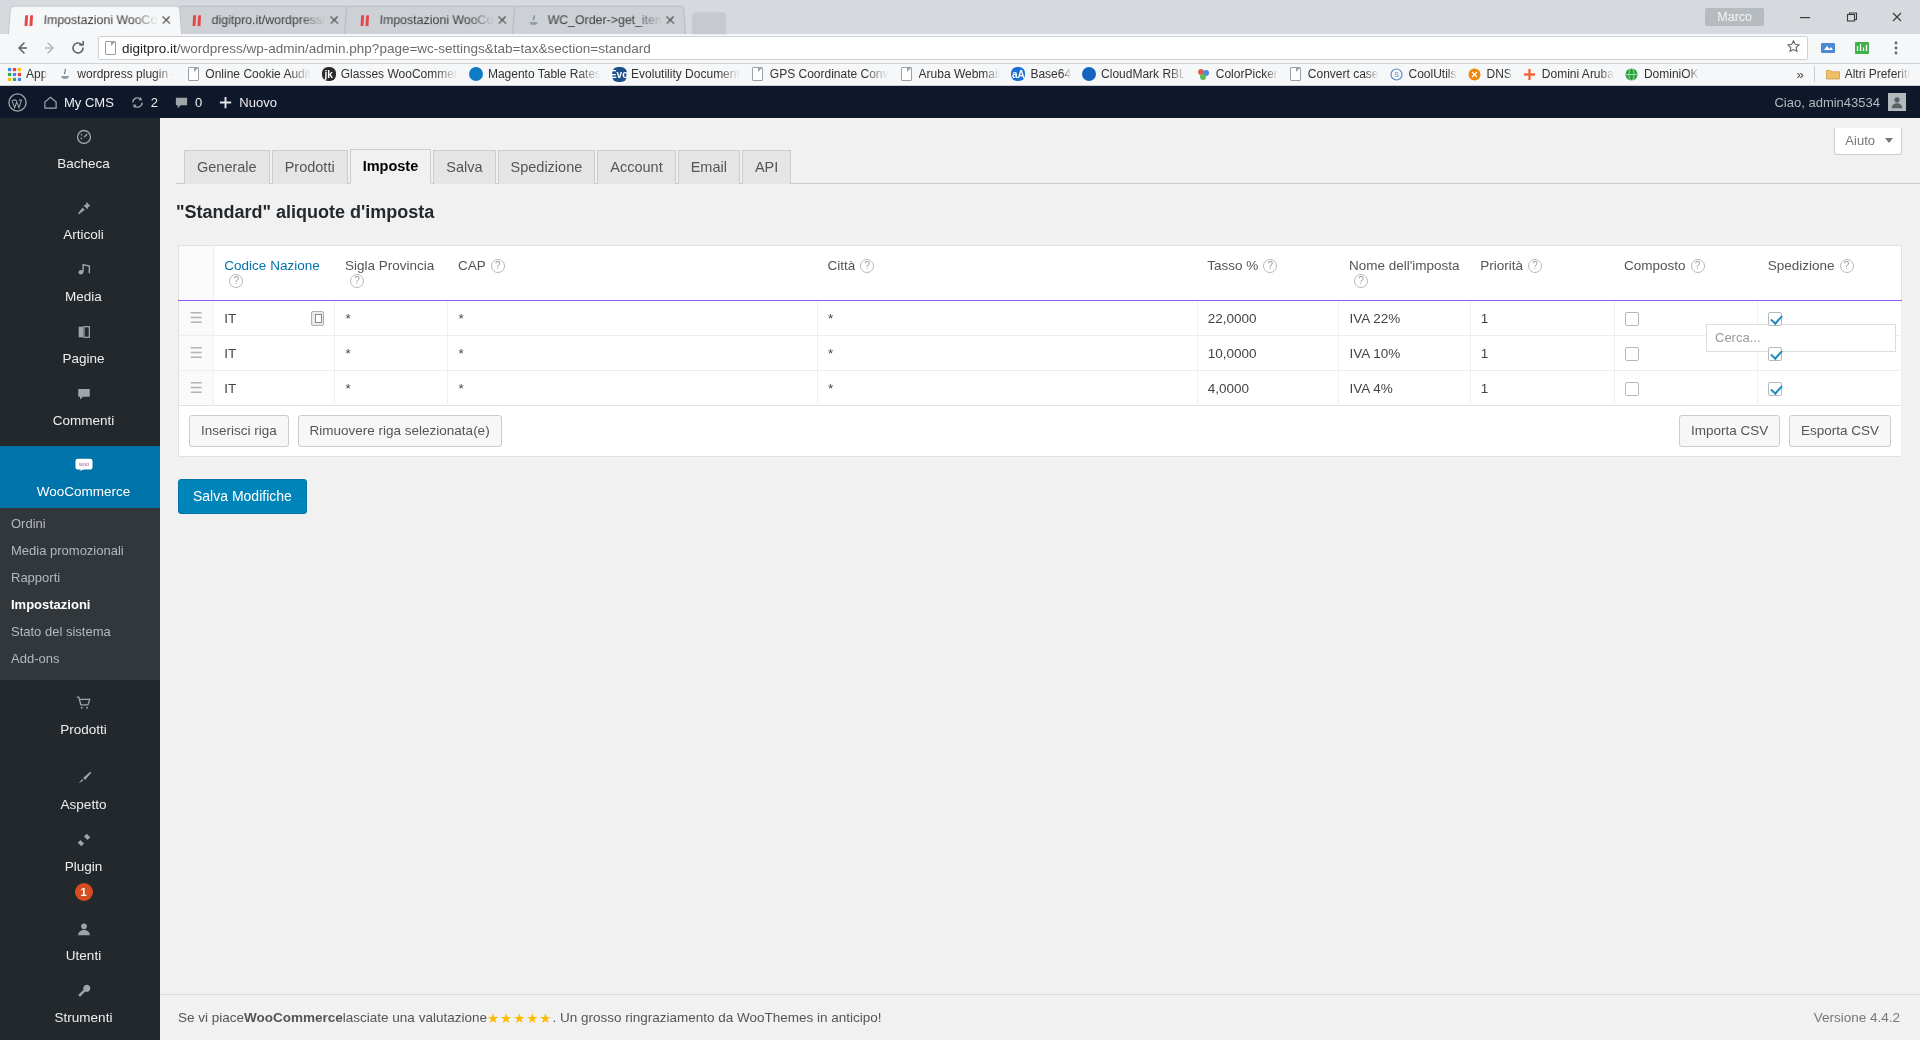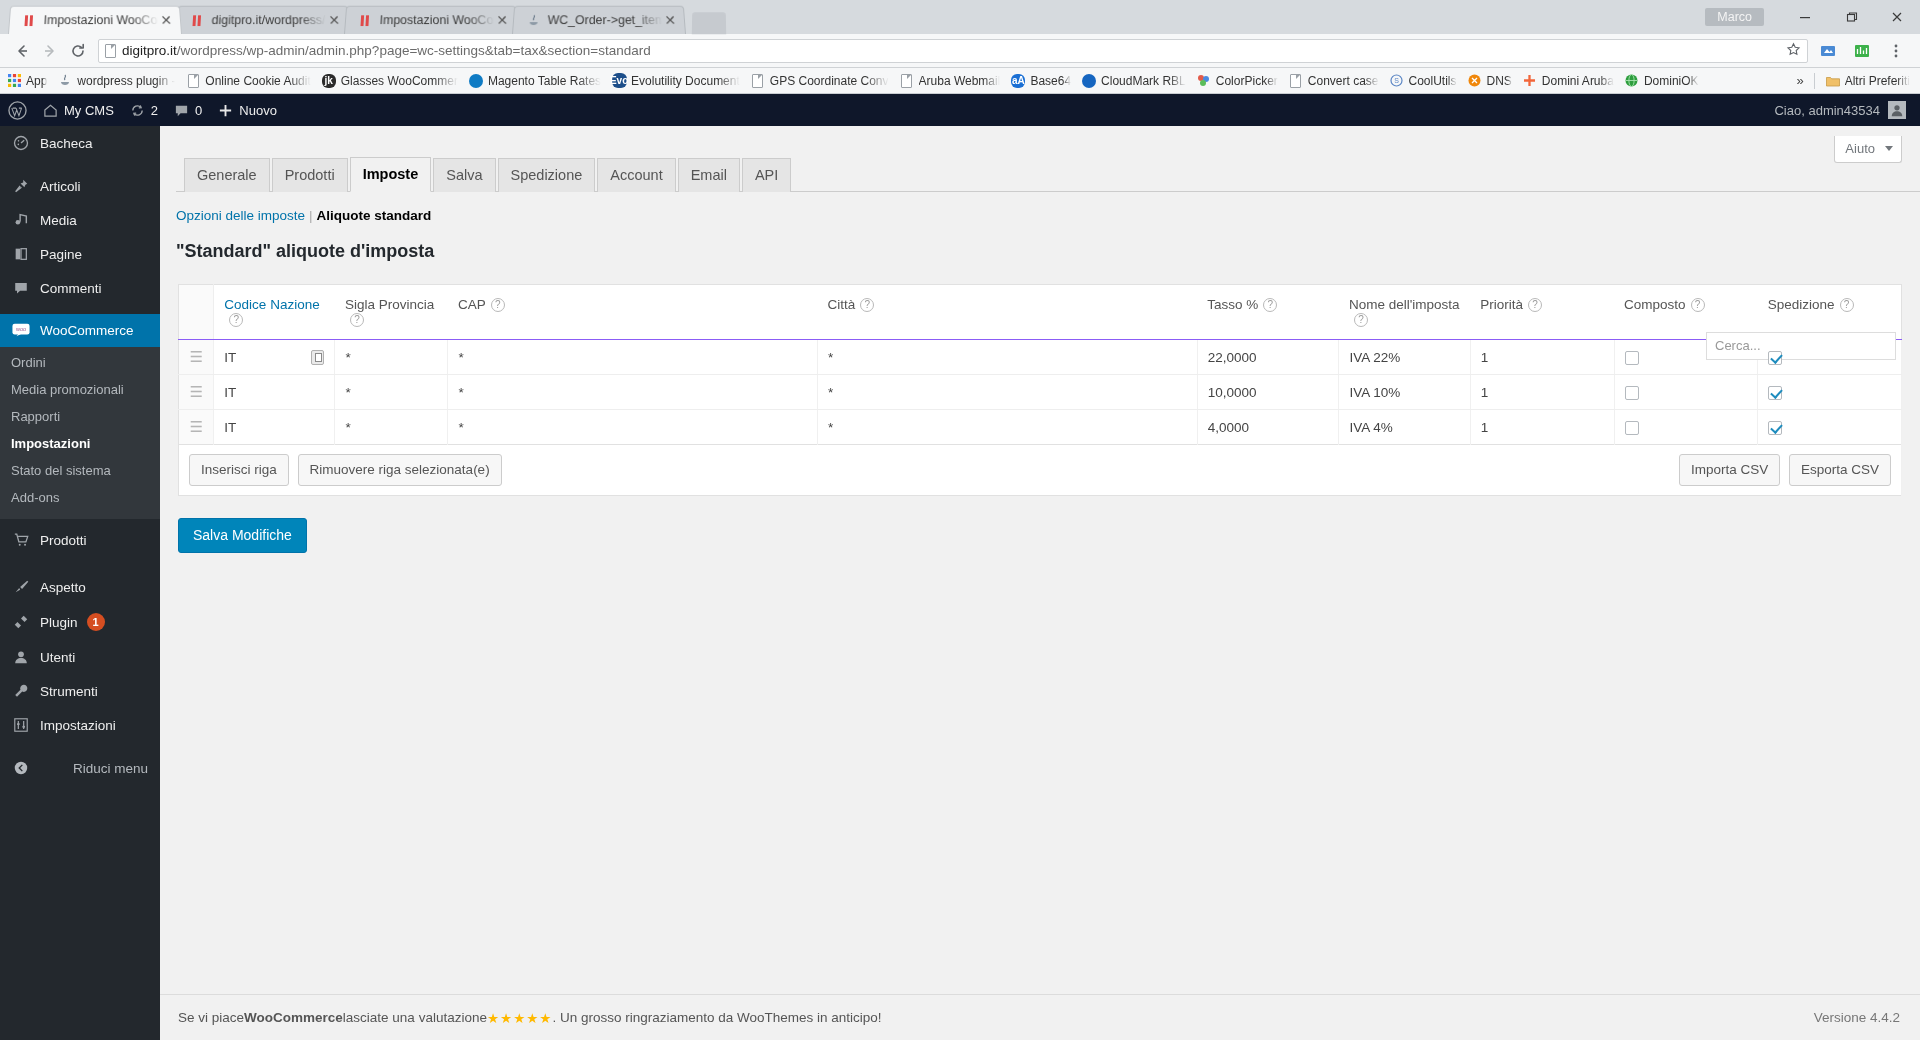--- a/index.html
+++ b/index.html
@@ -111,21 +111,21 @@
   .avatar { width:18px; height:18px; background:#b4b9be; display:flex;align-items:center;justify-content:center; }
 
   .body-row { flex:1 1 auto; display:flex; min-height:0; }
 
   .sidebar {
     width: 160px; flex: 0 0 160px; background: #23282d; color: #eee;
     font-size: 13.5px; padding-bottom: 20px;
   }
   .menu-item {
     display: flex; align-items: center; gap: 9px;
-    padding: 9px 12px 9px 11px; color: #eee; position: relative;
+    padding: 9px 4px 9px 11px; color: #eee; position: relative; flex-direction: column;
   }
   .menu-item .mi-ico { width:20px; flex:0 0 20px; color:#a0a5aa; display:flex; align-items:center; justify-content:center; }
   .menu-item.current { background: #0073aa; color: #fff; }
   .menu-item.current .mi-ico { color:#fff; }
   .menu-item.current:after {
     content:""; position:absolute; right:-8px; top:50%; margin-top:-8px;
     border-left: 8px solid #0073aa; border-top:8px solid transparent; border-bottom:8px solid transparent;
   }
   .submenu { background: #32373c; padding: 2px 0 8px 0; }
   .submenu a { display:block; padding: 6px 0 6px 11px; color:#b4b9be; font-size: 13px; text-decoration:none; }
@@ -736,23 +736,20 @@
           <a class="nav-tab">Generale</a>
           <a class="nav-tab">Prodotti</a>
           <a class="nav-tab active">Imposte</a>
           <a class="nav-tab">Salva</a>
           <a class="nav-tab">Spedizione</a>
           <a class="nav-tab">Account</a>
           <a class="nav-tab">Email</a>
           <a class="nav-tab">API</a>
         </div>
 
-        <div class="subnav">
-          <a>Opzioni delle imposte</a><span class="sep">|</span><span class="cur">Aliquote standard</span>
-        </div>
 
         <h2 class="page-title">"Standard" aliquote d'imposta</h2>
 
         <div class="searchbox">Cerca...</div>
 
         <div class="tax-table-wrap">
           <table class="tax">
             <thead>
               <tr>
                 <th style="width:26px;background:#fafafa;border-right:1px solid #eee"></th>

